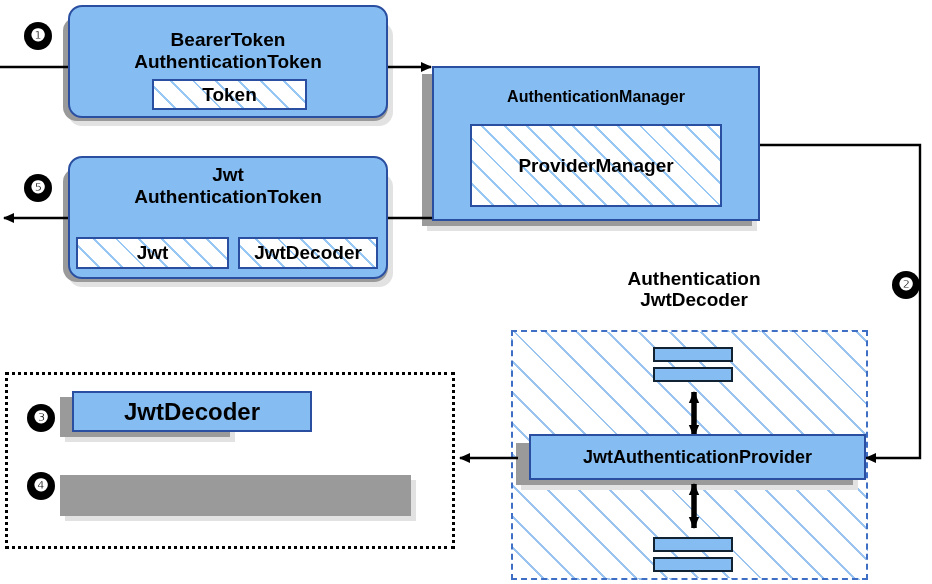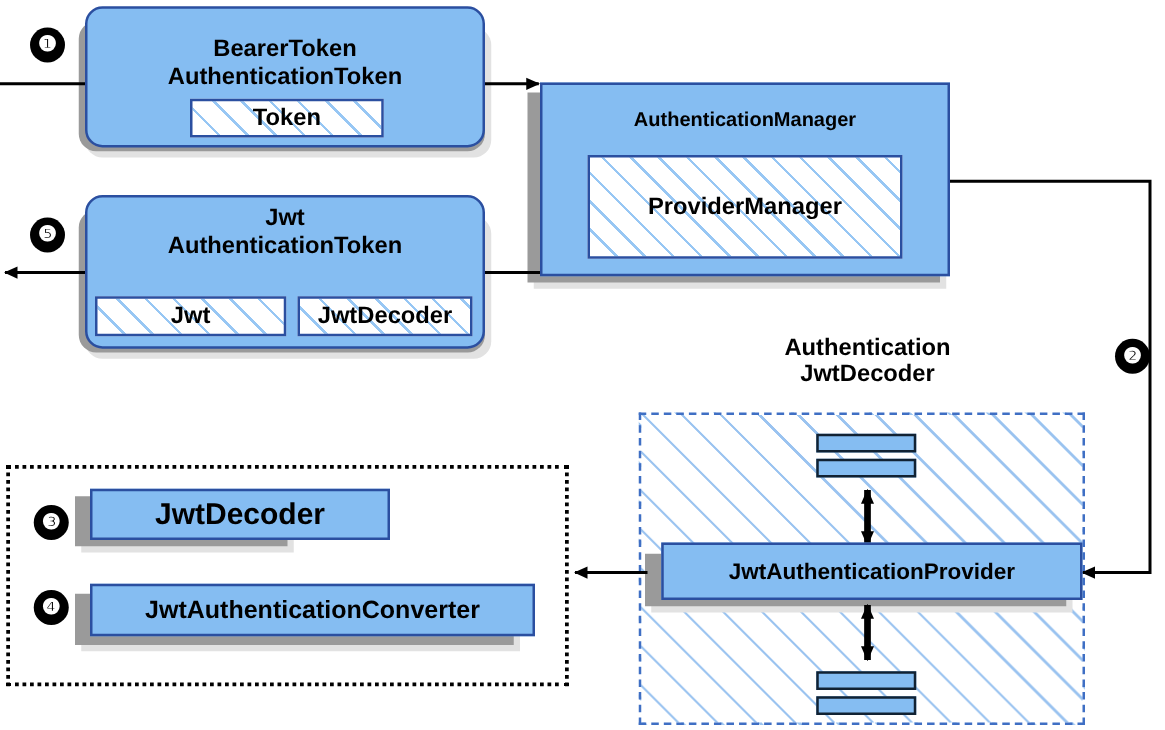--- a/index.html
+++ b/index.html
@@ -131,15 +131,14 @@
   <div class="node" style="left:529px;top:434px;width:337px;height:46px;font-size:18px;">JwtAuthenticationProvider</div>
 
   <div class="dotbox" style="left:5px;top:372px;width:450px;height:177px;"></div>
 
   <div class="sh light" style="left:65px;top:402px;width:170px;height:40px;"></div>
   <div class="sh dark" style="left:60px;top:397px;width:170px;height:40px;"></div>
   <div class="node" style="left:72px;top:391px;width:240px;height:41px;font-size:24px;">JwtDecoder</div>
 
   <div class="sh light" style="left:65px;top:480px;width:351px;height:41px;"></div>
   <div class="sh dark" style="left:60px;top:475px;width:351px;height:41px;"></div>
-  <div class="node" style="left:72px;top:467px;width:356px;height:42px;font-size:20px;">JwtAuthenticationConverter</div>
 
 </div>
 
 </body></html>

